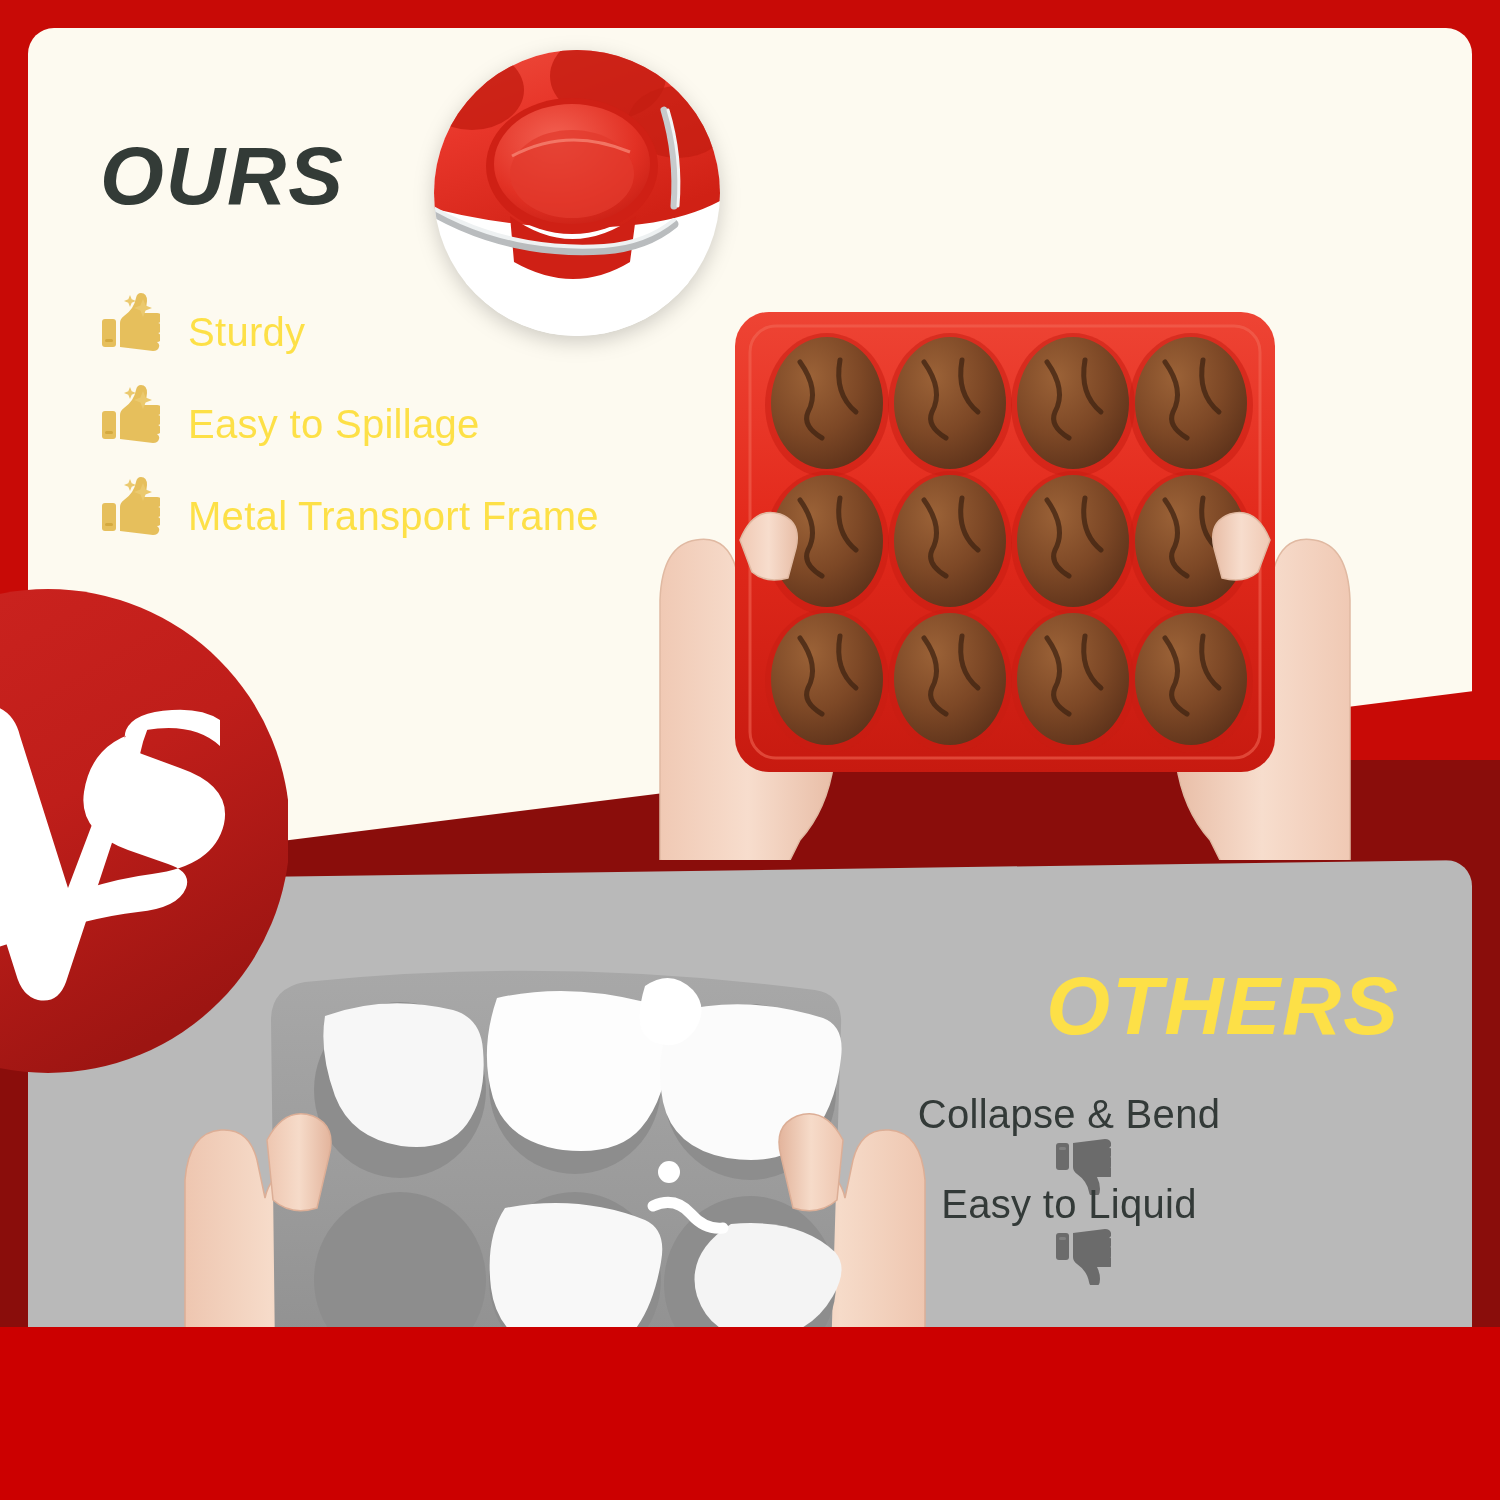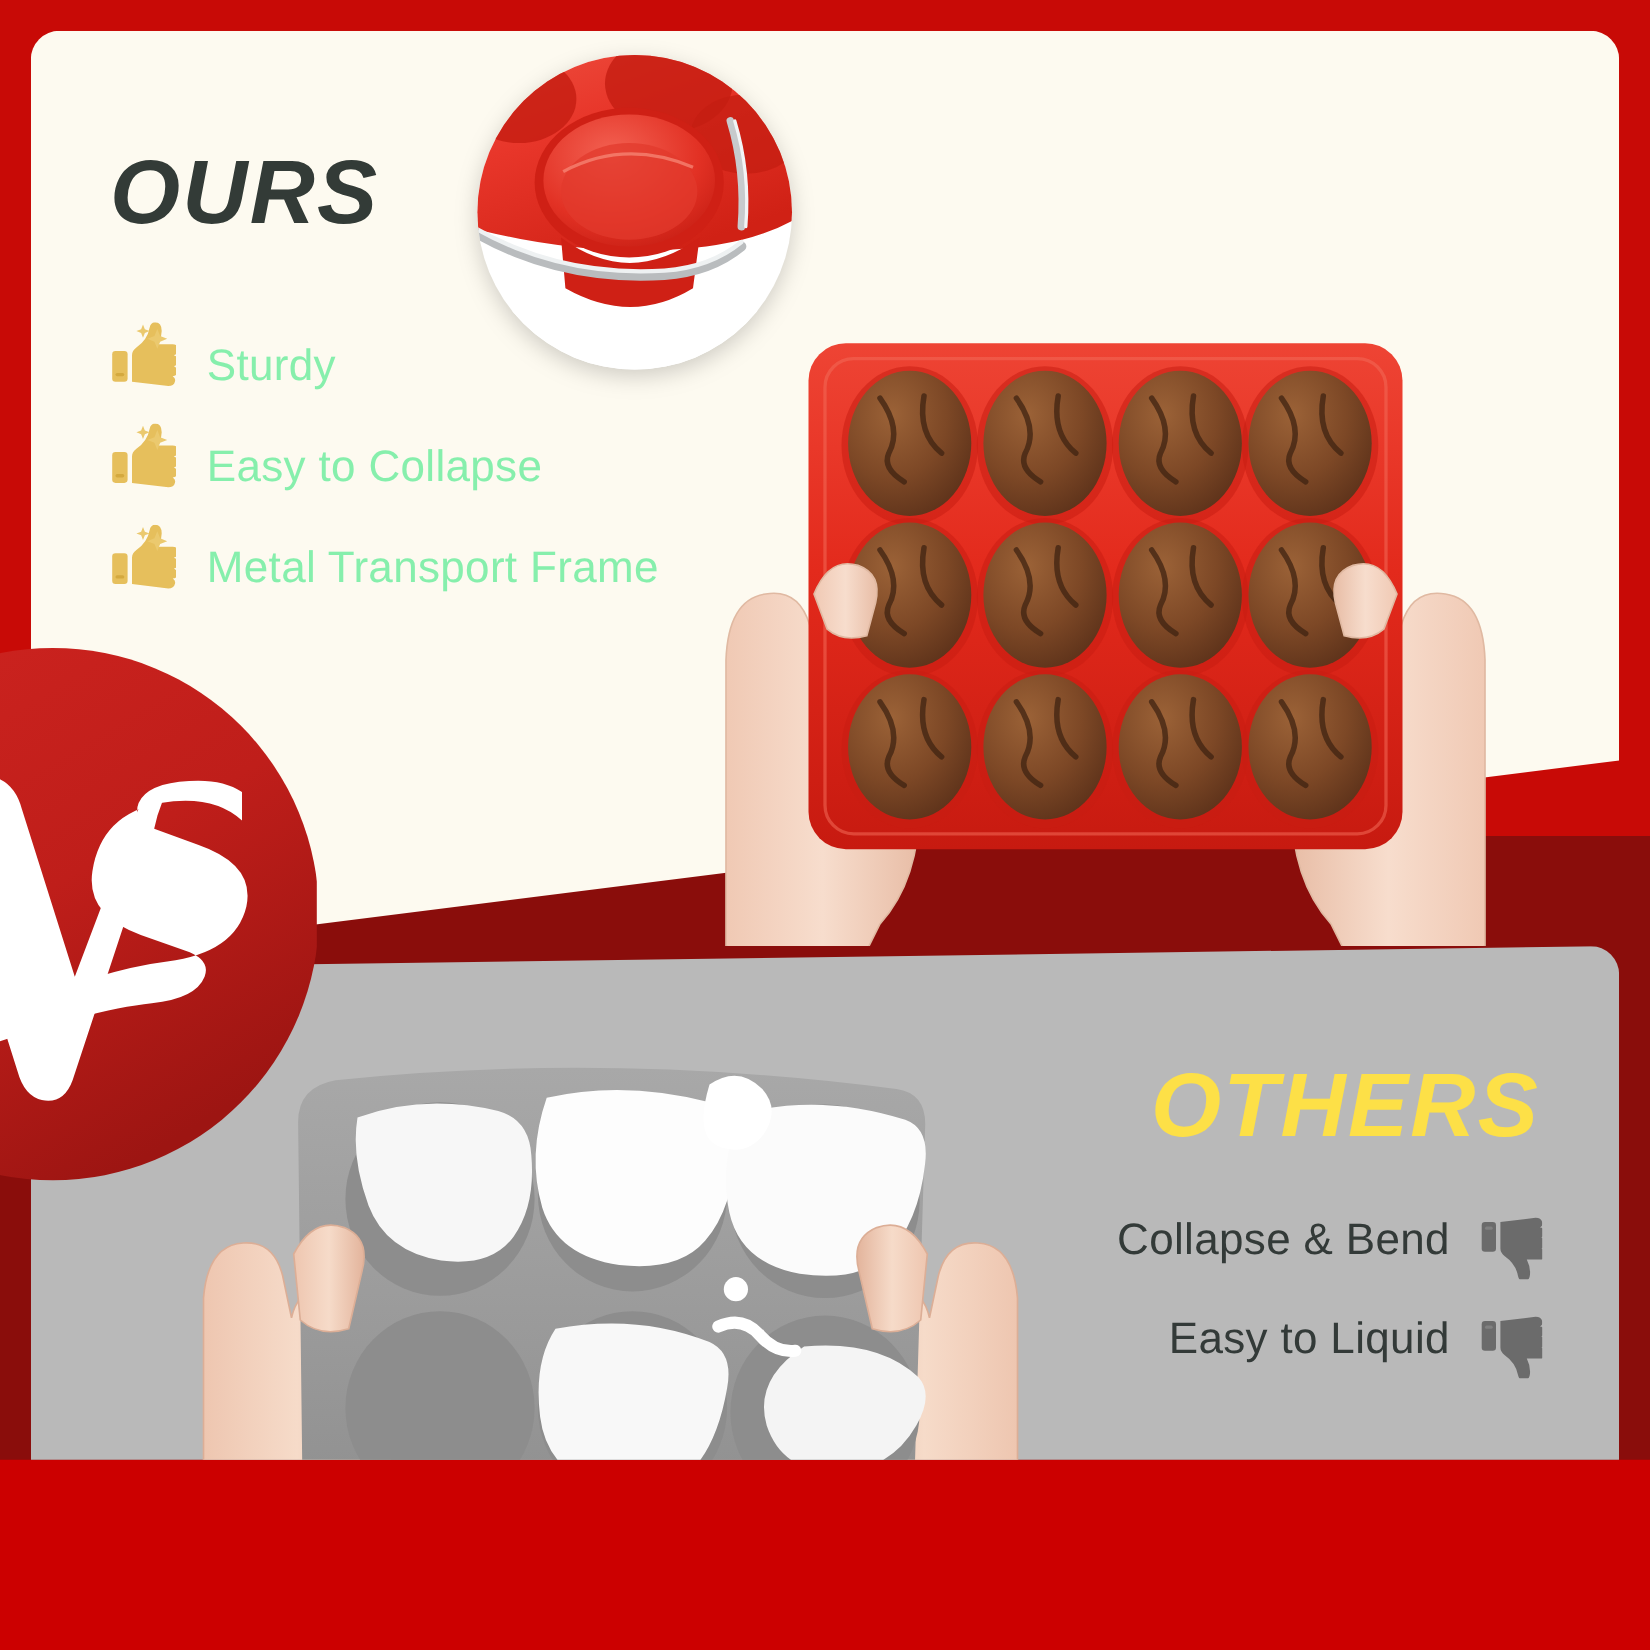--- a/index.html
+++ b/index.html
@@ -42,27 +42,27 @@
   .h-others{
     position:absolute;right:100px;top:965px;
     font-size:82px;font-weight:bold;font-style:italic;
     letter-spacing:2px;color:#fde047;line-height:1;text-align:right;
   }
 
   
   .list-ours{position:absolute;left:98px;top:278px;width:620px;}
   .row-ours{display:flex;align-items:center;height:92px;}
   .row-ours .lbl{
-    font-size:40px;color:#86efac;margin-left:28px;white-space:nowrap;
+    font-size:40px;color:#fde047;margin-left:28px;white-space:nowrap;
     letter-spacing:.3px;
     margin-top:16px;
   }
 
   .list-others{position:absolute;right:98px;top:1105px;width:640px;}
-  .row-others{display:flex;align-items:flex-start;justify-content:flex-end;height:90px;}
+  .row-others{display:flex;align-items:center;justify-content:flex-end;height:90px;flex-direction:column;}
   .row-others .lbl{
     font-size:40px;color:#333a38;margin-right:26px;white-space:nowrap;
     letter-spacing:.3px;
   }
 
   .ico{flex:0 0 auto;display:block;}
 
   
   .vs-badge{
     position:absolute;left:-72px;top:586px;width:360px;height:490px;
@@ -343,21 +343,21 @@
     </div>
 
     <div class="row-ours">
       <svg class="ico" width="62" height="62" viewBox="0 0 62 62">
         <rect x="4" y="26" width="14" height="28" rx="3" fill="#e6bf5c"></rect>
         <rect x="7" y="46" width="8" height="3" rx="1.5" fill="#d4a93f"></rect>
         <path d="M22 54 l0 -24 q0 -4 4 -7 q10 -7 12 -18 q1 -5 5 -5 q6 0 6 8 q0 6 -3 12 l13 0 q5 0 5 5 q0 4 -4 5 q4 1 4 5 q0 4 -4 5 q3 1 3 5 q0 4 -4 4 q3 2 2 5 q-1 4 -6 4 z" fill="#e6bf5c"></path>
         <path d="M45 6 l2.6 6.4 l6.4 2.6 l-6.4 2.6 l-2.6 6.4 l-2.6 -6.4 l-6.4 -2.6 l6.4 -2.6 z" fill="#ebc96e"></path>
         <path d="M32 2 l1.7 4.3 l4.3 1.7 l-4.3 1.7 l-1.7 4.3 l-1.7 -4.3 l-4.3 -1.7 l4.3 -1.7 z" fill="#ebc96e"></path>
       </svg>
-      <span class="lbl">Easy to Collapse</span>
+      <span class="lbl">Easy to Spillage</span>
     </div>
 
     <div class="row-ours">
       <svg class="ico" width="62" height="62" viewBox="0 0 62 62">
         <rect x="4" y="26" width="14" height="28" rx="3" fill="#e6bf5c"></rect>
         <rect x="7" y="46" width="8" height="3" rx="1.5" fill="#d4a93f"></rect>
         <path d="M22 54 l0 -24 q0 -4 4 -7 q10 -7 12 -18 q1 -5 5 -5 q6 0 6 8 q0 6 -3 12 l13 0 q5 0 5 5 q0 4 -4 5 q4 1 4 5 q0 4 -4 5 q3 1 3 5 q0 4 -4 4 q3 2 2 5 q-1 4 -6 4 z" fill="#e6bf5c"></path>
         <path d="M45 6 l2.6 6.4 l6.4 2.6 l-6.4 2.6 l-2.6 6.4 l-2.6 -6.4 l-6.4 -2.6 l6.4 -2.6 z" fill="#ebc96e"></path>
         <path d="M32 2 l1.7 4.3 l4.3 1.7 l-4.3 1.7 l-1.7 4.3 l-1.7 -4.3 l-4.3 -1.7 l4.3 -1.7 z" fill="#ebc96e"></path>
       </svg>

